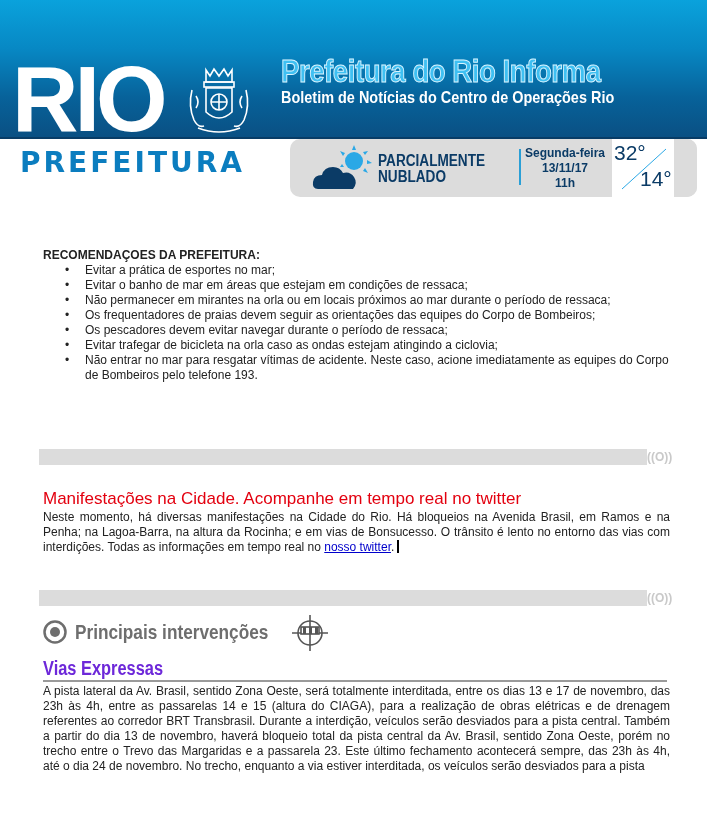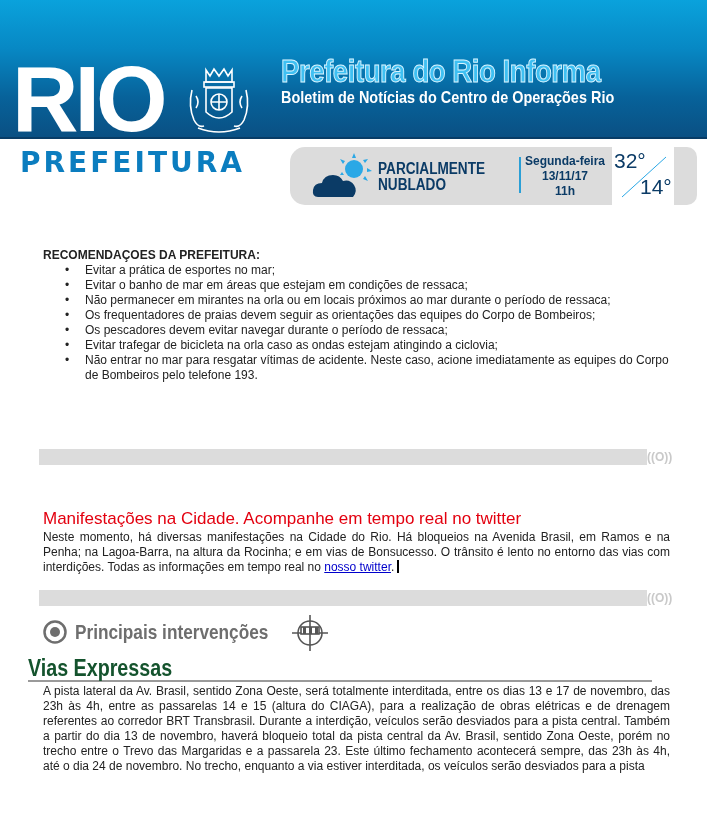--- a/index.html
+++ b/index.html
@@ -29,22 +29,22 @@
       font-weight: bold; font-size: 17px; line-height: 20px; color: #ffffff;
       transform: scaleX(0.85); transform-origin: left top;
     }
     .prefeitura {
       position: absolute; left: 20px; top: 146px; font-family: "DejaVu Sans", sans-serif;
       font-weight: bold; font-size: 28px; line-height: 34px; color: #0b7dbf; letter-spacing: 3px;
     }
 
     
     .weather {
-      position: absolute; left: 290px; top: 147px; width: 407px; height: 58px;
-      background: #dcdcdc; border-radius: 15px;
+      position: absolute; left: 290px; top: 139px; width: 407px; height: 58px;
+      background: #dcdcdc; border-radius: 10px;
     }
     .weather-icon { position: absolute; left: 22px; top: 6px; width: 62px; height: 46px; }
     .weather-cond {
       position: absolute; left: 88px; top: 14px; font-weight: bold; font-size: 16px; line-height: 16px;
       color: #0b3b66; transform: scaleX(0.85); transform-origin: left top;
     }
     .weather-sep { position: absolute; left: 229px; top: 10px; width: 2px; height: 36px; background: #2a9fd6; }
     .weather-date {
       position: absolute; left: 232px; top: 7px; width: 86px; text-align: center; font-weight: bold;
       font-size: 12px; line-height: 15px; color: #0b3b66;
@@ -81,22 +81,22 @@
     .section-head {
       position: absolute; left: 43px; top: 620px; display: flex; align-items: center;
     }
     .target-icon { width: 24px; height: 24px; margin-right: 8px; }
     .section-head-title {
       font-weight: bold; font-size: 21px; color: #6e6e6e; transform: scaleX(0.82); transform-origin: left center;
       white-space: nowrap; width: 240px;
     }
     .barrier-icon { position: absolute; left: 248px; top: -6px; width: 38px; height: 38px; }
     .subsection {
-      position: absolute; left: 28px; top: 656px; width: 624px; border-bottom: 2px solid #9a9a9a;
-      font-weight: bold; font-size: 24px; line-height: 24px; color: #14532d;
+      position: absolute; left: 43px; top: 656px; width: 624px; border-bottom: 2px solid #9a9a9a;
+      font-weight: bold; font-size: 20px; line-height: 24px; color: #6d28d9;
     }
     .subsection span { display: inline-block; transform: scaleX(0.82); transform-origin: left center; }
   </style>
 </head>
 <body>
 
 <div class="banner">
   <div class="rio-logo">RIO</div>
   <svg class="crest" viewBox="0 0 70 72">
     <g fill="none" stroke="#ffffff" stroke-width="1.6">
@@ -160,21 +160,21 @@
     <li>Os pescadores devem evitar navegar durante o período de ressaca;</li>
     <li>Evitar trafegar de bicicleta na orla caso as ondas estejam atingindo a ciclovia;</li>
     <li>Não entrar no mar para resgatar vítimas de acidente. Neste caso, acione imediatamente as equipes do Corpo de Bombeiros pelo telefone 193.</li>
   </ul>
 </div>
 
 <div class="divider" style="top:449px;">
   <div class="divider-icon">((O))</div>
 </div>
 
-<div class="article" style="top:488px;margin-top:20px;">
+<div class="article" style="top:488px;">
   <div class="headline">Manifestações na Cidade. Acompanhe em tempo real no twitter</div>
   <div class="body-text"><span>Neste momento, há diversas manifestações na Cidade do Rio. Há bloqueios na Avenida Brasil, em Ramos e na Penha; na Lagoa-Barra, na altura da Rocinha; e em vias de Bonsucesso. O trânsito é lento no entorno das vias com interdições. Todas as informações em tempo real no </span><a class="twitter-link" href="#">nosso twitter</a><span>.</span><span class="cursor"></span></div>
 </div>
 
 <div class="divider" style="top:590px;">
   <div class="divider-icon">((O))</div>
 </div>
 
 <div class="section-head">
   <svg class="target-icon" viewBox="0 0 24 24">

